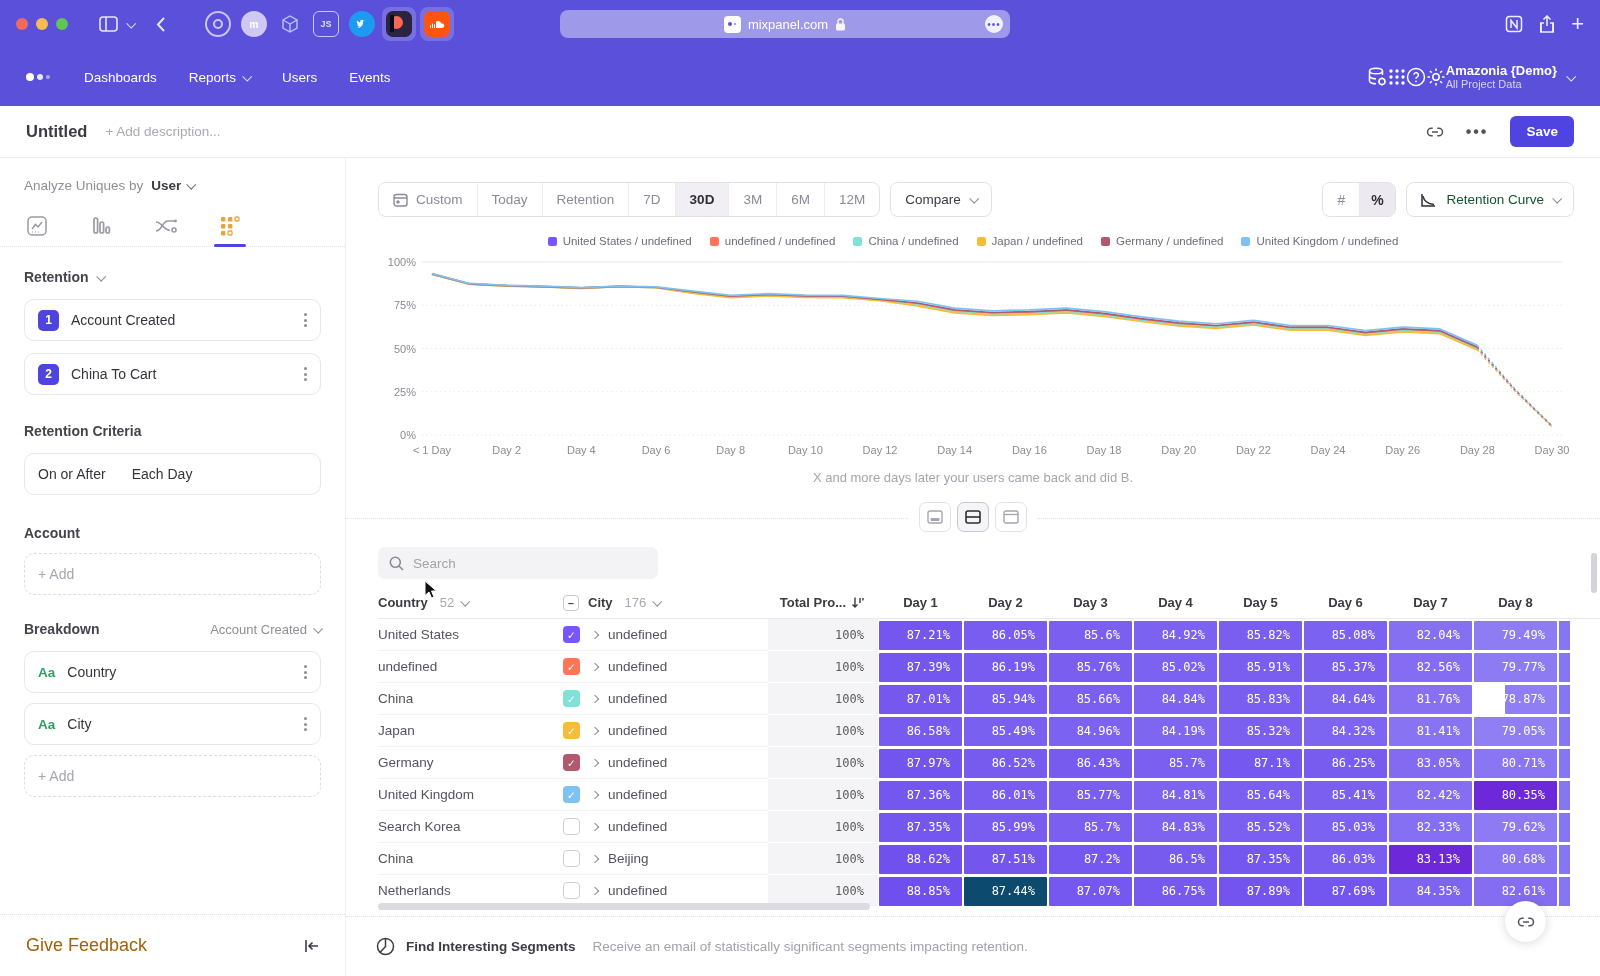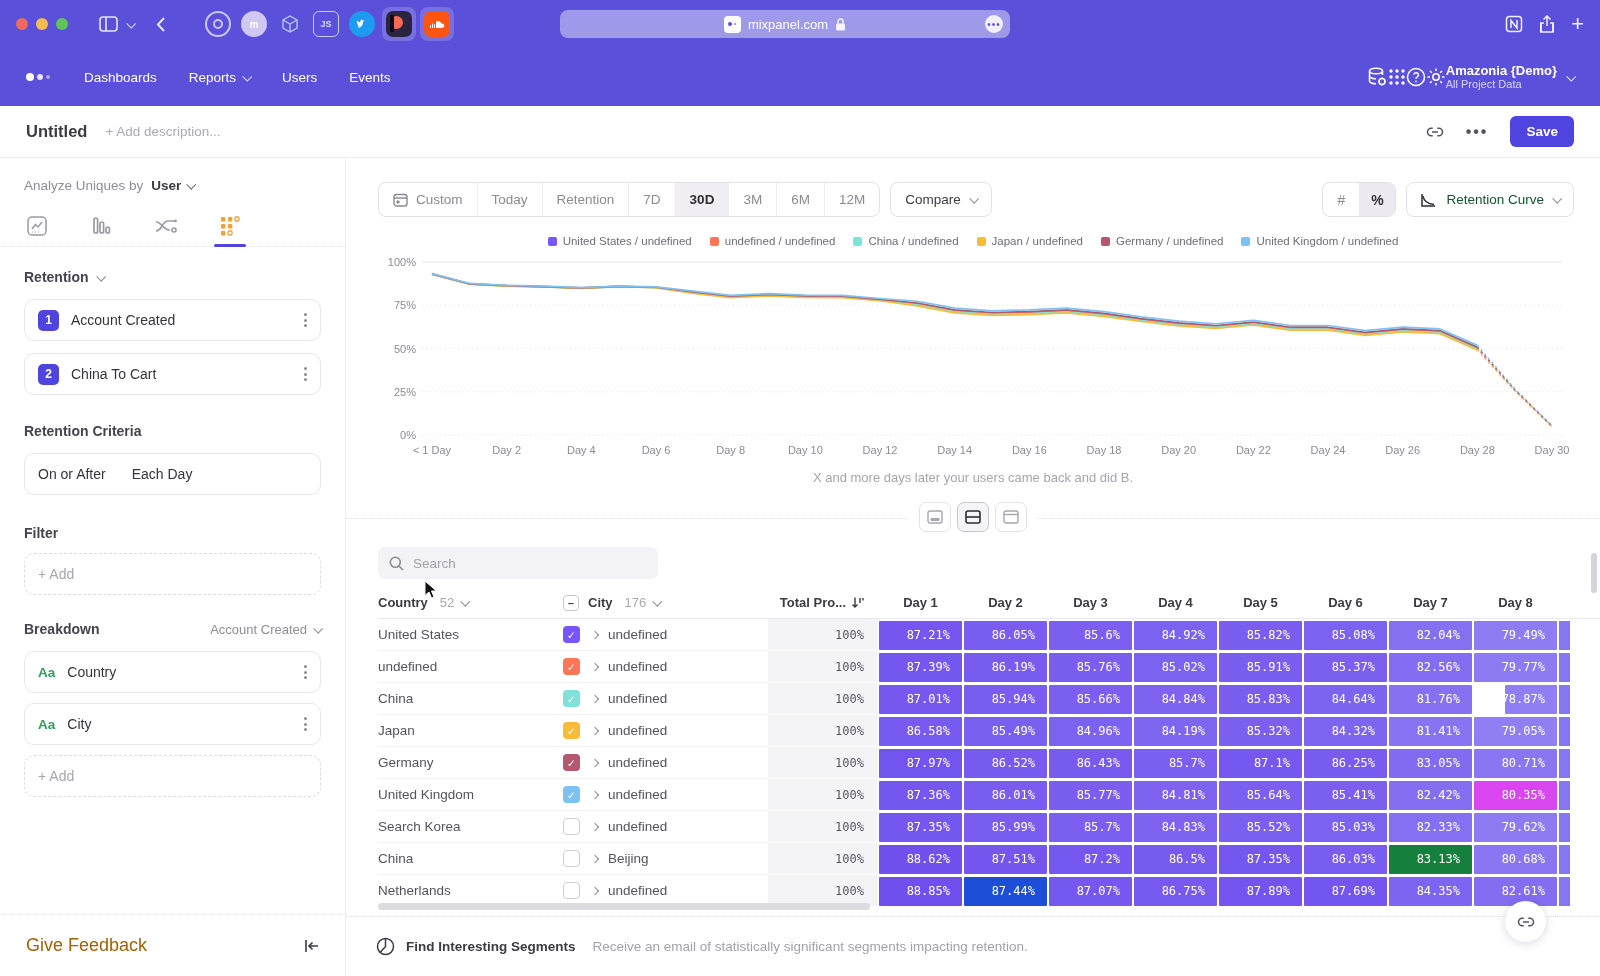--- a/index.html
+++ b/index.html
@@ -400,21 +400,21 @@
 
     <div class="sb-h" style="margin-top:28px">
       <span>Retention Criteria</span>
     </div>
     <div class="card first crit-card">
       <span>On or After</span>
       <span>Each Day</span>
     </div>
 
     <div class="sb-h" style="margin-top:30px">
-      <span>Filter</span>
+      <span>Account</span>
     </div>
     <div class="card dashed">
       <span>+ Add</span>
     </div>
 
     <div class="bd-row">
       <span class="sb-h" style="margin:0">
           <span>Breakdown</span>
         </span>
       <span class="scope">
@@ -850,21 +850,21 @@
             <div class="dcell mono">
               <i style="background: rgb(122, 95, 240);">85.64%</i>
             </div>
             <div class="dcell mono">
               <i style="background: rgb(123, 96, 240);">85.41%</i>
             </div>
             <div class="dcell mono">
               <i style="background: rgb(133, 110, 242);">82.42%</i>
             </div>
             <div class="dcell mono">
-              <i style="background: #d946ef; padding-left: 23px;">80.35%</i>
+              <i style="background: #6d28d9; padding-left: 23px;">80.35%</i>
             </div>
             <div class="sliver">
               <i></i>
             </div>
           </div>
           <div class="trow">
             <div class="c-country plain">Search Korea</div>
             <div class="c-city plain">
               <span class="cb empty"></span>
               <span class="exp"></span>
@@ -919,42 +919,42 @@
             <div class="dcell mono">
               <i style="background: rgb(119, 91, 239);">86.5%</i>
             </div>
             <div class="dcell mono">
               <i style="background: rgb(116, 87, 239);">87.35%</i>
             </div>
             <div class="dcell mono">
               <i style="background: rgb(121, 93, 240);">86.03%</i>
             </div>
             <div class="dcell mono">
-              <i style="background: #15803d;">83.13%</i>
+              <i style="background: #6d28d9;">83.13%</i>
             </div>
             <div class="dcell mono">
               <i style="background: rgb(138, 118, 243);">80.68%</i>
             </div>
             <div class="sliver">
               <i></i>
             </div>
           </div>
           <div class="trow">
             <div class="c-country plain">Netherlands</div>
             <div class="c-city plain">
               <span class="cb empty"></span>
               <span class="exp"></span>
               <span>undefined</span>
             </div>
             <div class="c-total mono">100%</div>
             <div class="dcell mono">
               <i style="background: rgb(111, 80, 238);">88.85%</i>
             </div>
             <div class="dcell mono">
-              <i style="background: #1d4ed8;">87.44%</i>
+              <i style="background: #0c4a6e;">87.44%</i>
             </div>
             <div class="dcell mono">
               <i style="background: rgb(117, 88, 239);">87.07%</i>
             </div>
             <div class="dcell mono">
               <i style="background: rgb(118, 90, 239);">86.75%</i>
             </div>
             <div class="dcell mono">
               <i style="background: rgb(115, 84, 239);">87.89%</i>
             </div>

